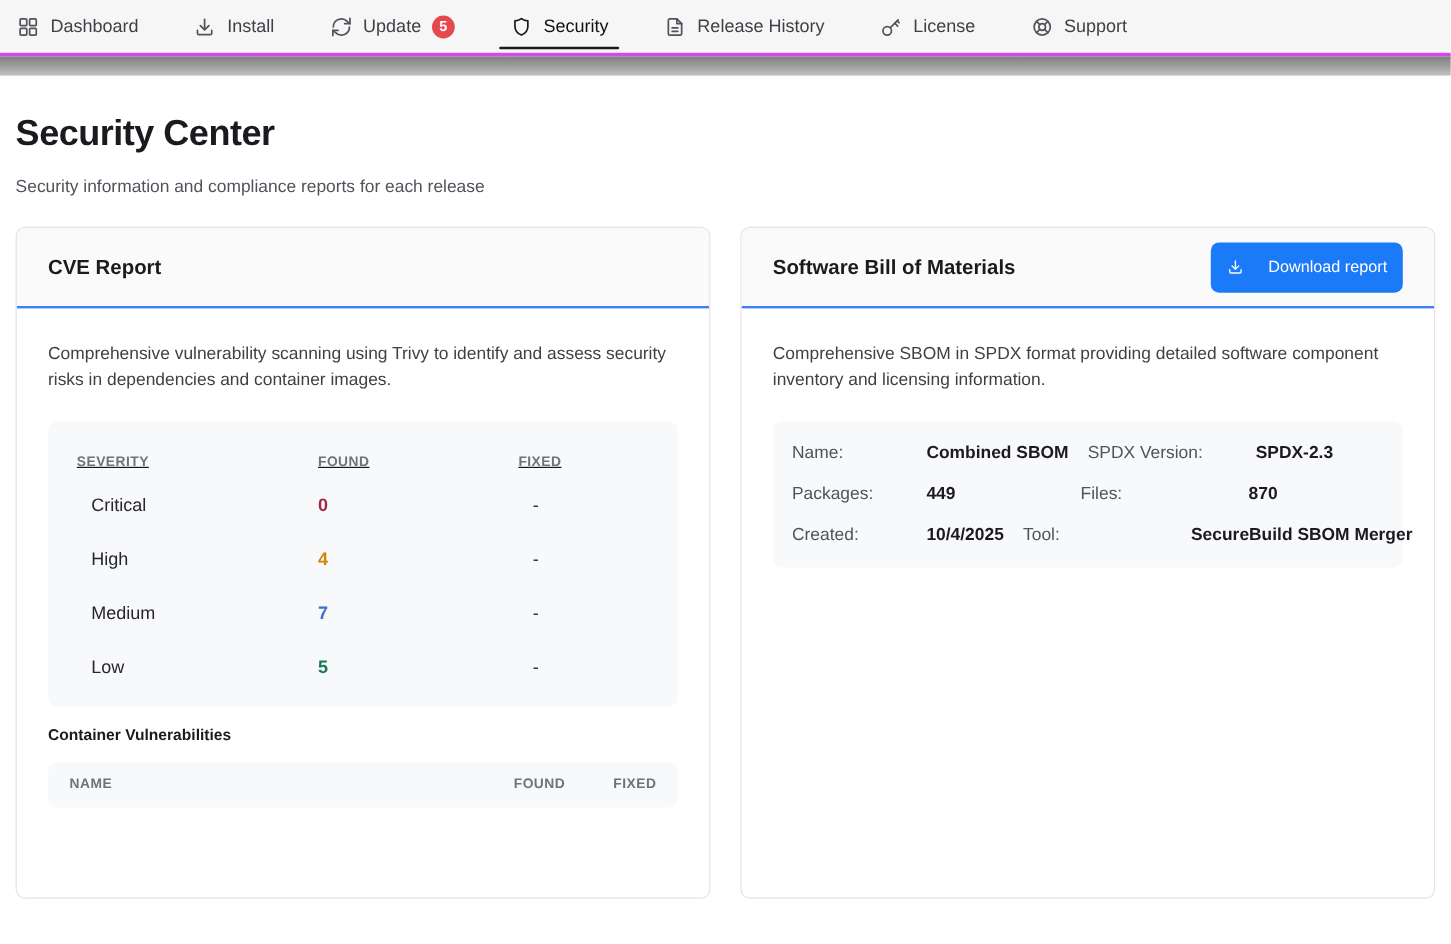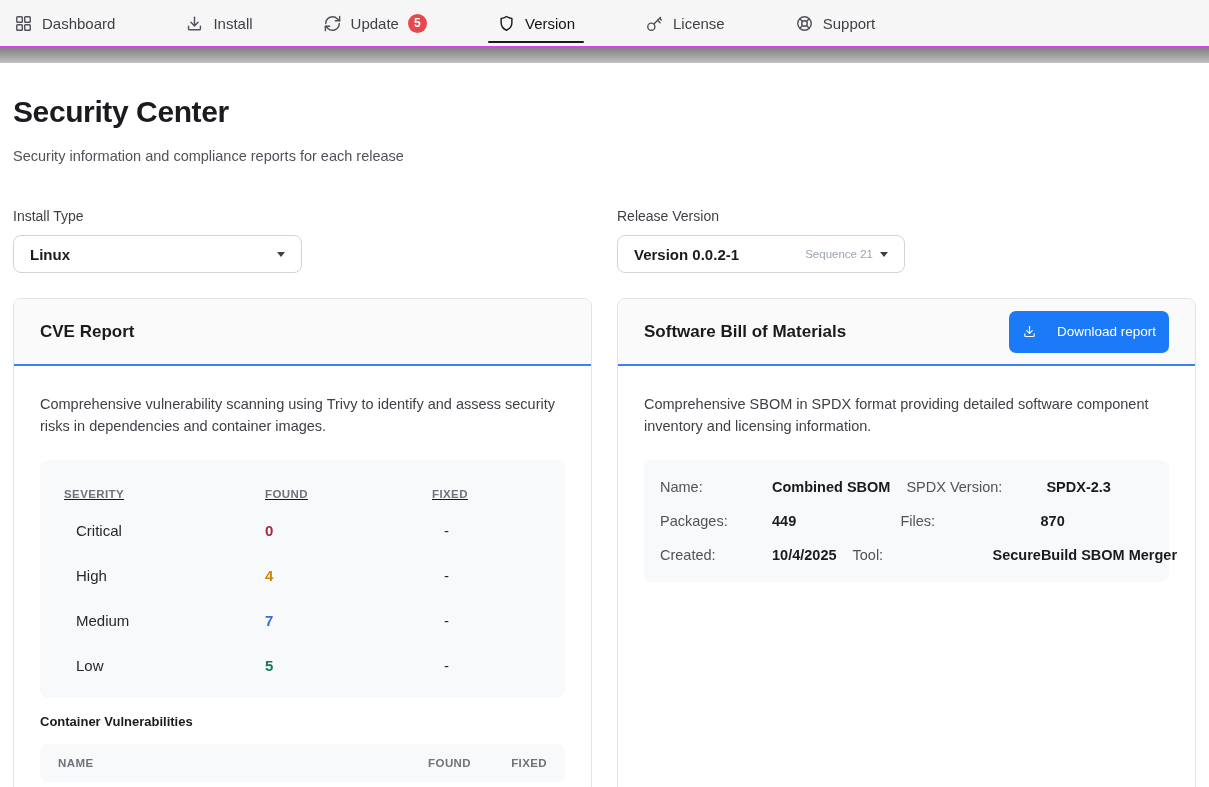--- a/index.html
+++ b/index.html
@@ -1,21 +1,21 @@
 <!DOCTYPE html>
 <html><head>
 <meta charset="utf-8">
 <style>
   * { margin:0; padding:0; box-sizing:border-box; }
   html,body { width:1209px; height:787px; overflow:hidden; background:#fff;
     font-family:"Liberation Sans", sans-serif; color:#18181b; }
 
   
-  .nav { height:47px; background:#f6f6f7; border-bottom:1px solid #d946ef;
-    display:flex; align-items:stretch; gap:70px; padding:0 14px; }
+  .nav { height:47px; background:#f6f6f7; border-bottom:3px solid #d946ef;
+    display:flex; align-items:stretch; gap:46px; padding:0 14px; }
   .nav-item { display:flex; align-items:center; gap:9px; font-size:15px;
     color:#3f3f46; cursor:pointer; position:relative; white-space:nowrap; }
   .nav-item svg { width:19px; height:19px; stroke:#52525b; }
   .nav-item.active { color:#111113; font-weight:500; }
   .nav-item.active svg { stroke:#18181b; }
   .nav-item.active::after { content:""; position:absolute; left:-9px; right:-9px;
     bottom:3px; height:2.5px; background:#1a1a1a; border-radius:1px; }
   .badge { min-width:19px; height:19px; border-radius:10px; color:#fff;
     font-size:12px; font-weight:700; display:flex; align-items:center;
     justify-content:center; padding:0 5px; }
@@ -110,21 +110,30 @@
         <path d="M3 21v-5.5h5.5"></path>
         <path d="M20.5 12a8.5 8.5 0 0 1-14.6 5.9L3 15.5"></path>
       </svg>
     <span>Update</span>
     <span class="badge" style="background: rgb(229, 72, 77);">5</span>
   </div>
   <div class="nav-item active">
     <svg viewBox="0 0 24 24">
         <path d="M12 3.2c2 1.4 4.3 2.2 6.8 2.3v5.6c0 4.4-2.7 7.6-6.8 9.4-4.1-1.8-6.8-5-6.8-9.4V5.5c2.5-.1 4.8-.9 6.8-2.3z"></path>
       </svg>
-    <span>Version</span>
+    <span>Security</span>
+  </div>
+  <div class="nav-item">
+    <svg viewBox="0 0 24 24">
+        <path d="M14 3.5H6.5A1.5 1.5 0 0 0 5 5v14a1.5 1.5 0 0 0 1.5 1.5h11A1.5 1.5 0 0 0 19 19V8.5z"></path>
+        <path d="M14 3.5V8.5h5"></path>
+        <path d="M9 13h6"></path>
+        <path d="M9 16.5h6"></path>
+      </svg>
+    <span>Release History</span>
   </div>
   <div class="nav-item">
     <svg viewBox="0 0 24 24">
         <circle cx="8" cy="16" r="4.5"></circle>
         <path d="m11.3 12.7 8.2-8.2"></path>
         <path d="m16 8 3 3"></path>
         <path d="m18.5 5.5 2 2"></path>
       </svg>
     <span>License</span>
   </div>
@@ -140,39 +149,20 @@
     <span>Support</span>
   </div>
 </nav>
 
 <div class="scroll-band"></div>
 
 <div class="content">
   <h1 class="page-title">Security Center</h1>
   <div class="page-subtitle">Security information and compliance reports for each release</div>
 
-  <div class="filters">
-    <div>
-      <div class="filter-label">Install Type</div>
-      <div class="select">
-        <span class="select-value">Linux</span>
-        <span class="caret"></span>
-      </div>
-    </div>
-    <div>
-      <div class="filter-label">Release Version</div>
-      <div class="select" style="width:288px;">
-        <span class="select-value">Version 0.0.2-1</span>
-        <span class="select-meta">
-          <span class="sequence">Sequence 21</span>
-          <span class="caret"></span>
-        </span>
-      </div>
-    </div>
-  </div>
 
   <div class="cards">
 
     <section class="card">
       <div class="card-header">
         <span class="card-title">CVE Report</span>
       </div>
       <div class="card-body">
         <p class="card-desc">Comprehensive vulnerability scanning using Trivy to identify and assess security risks in dependencies and container images.</p>
 

